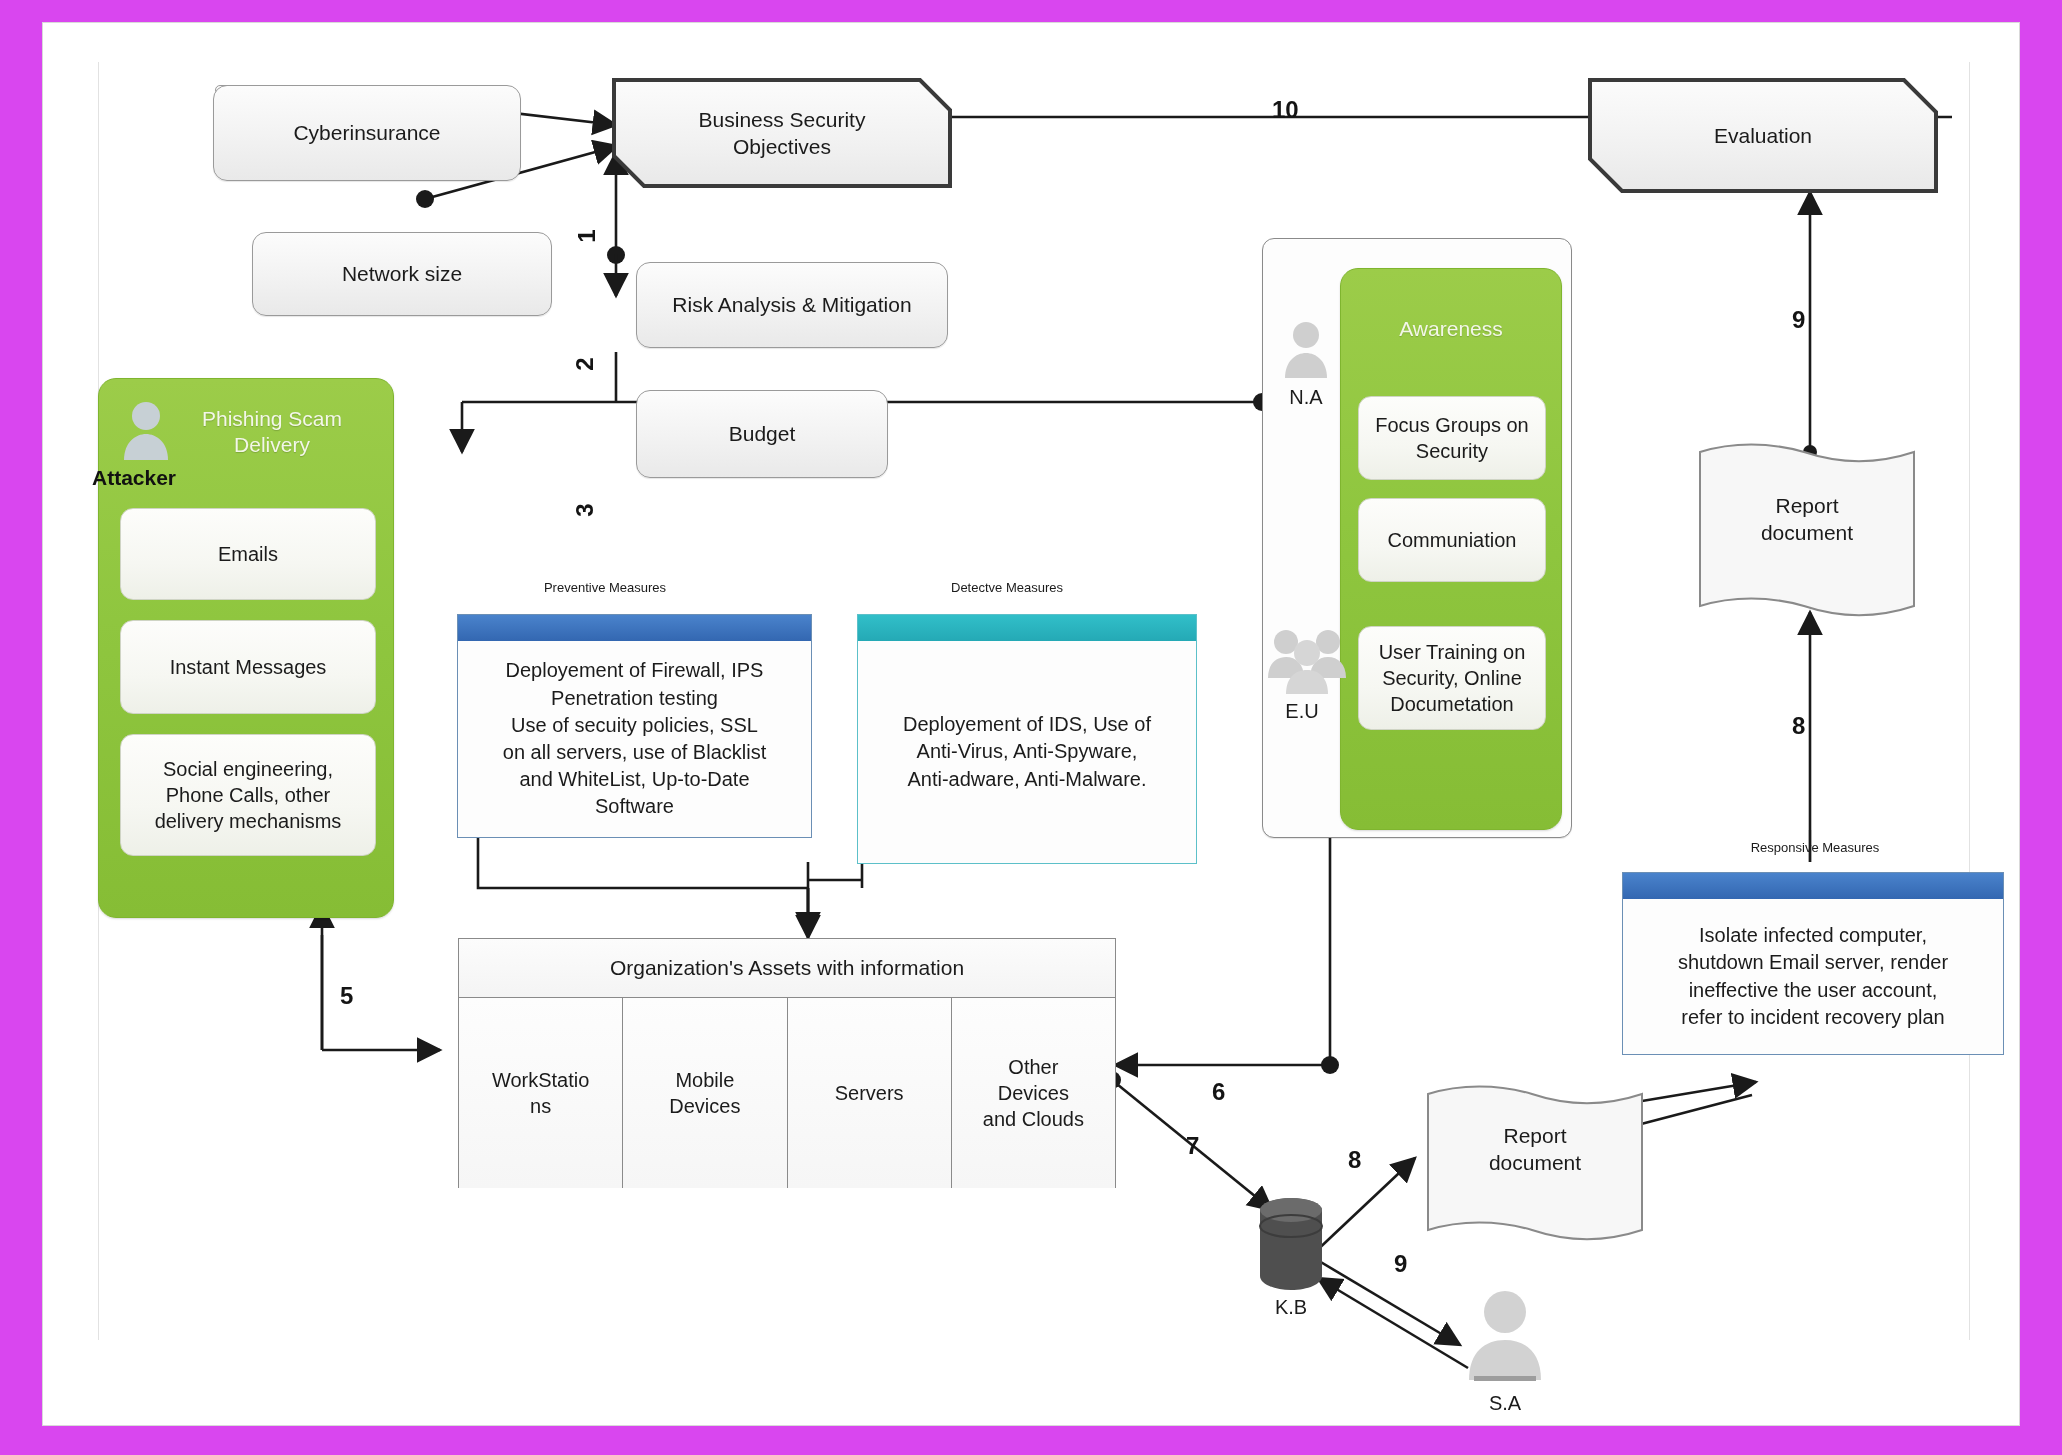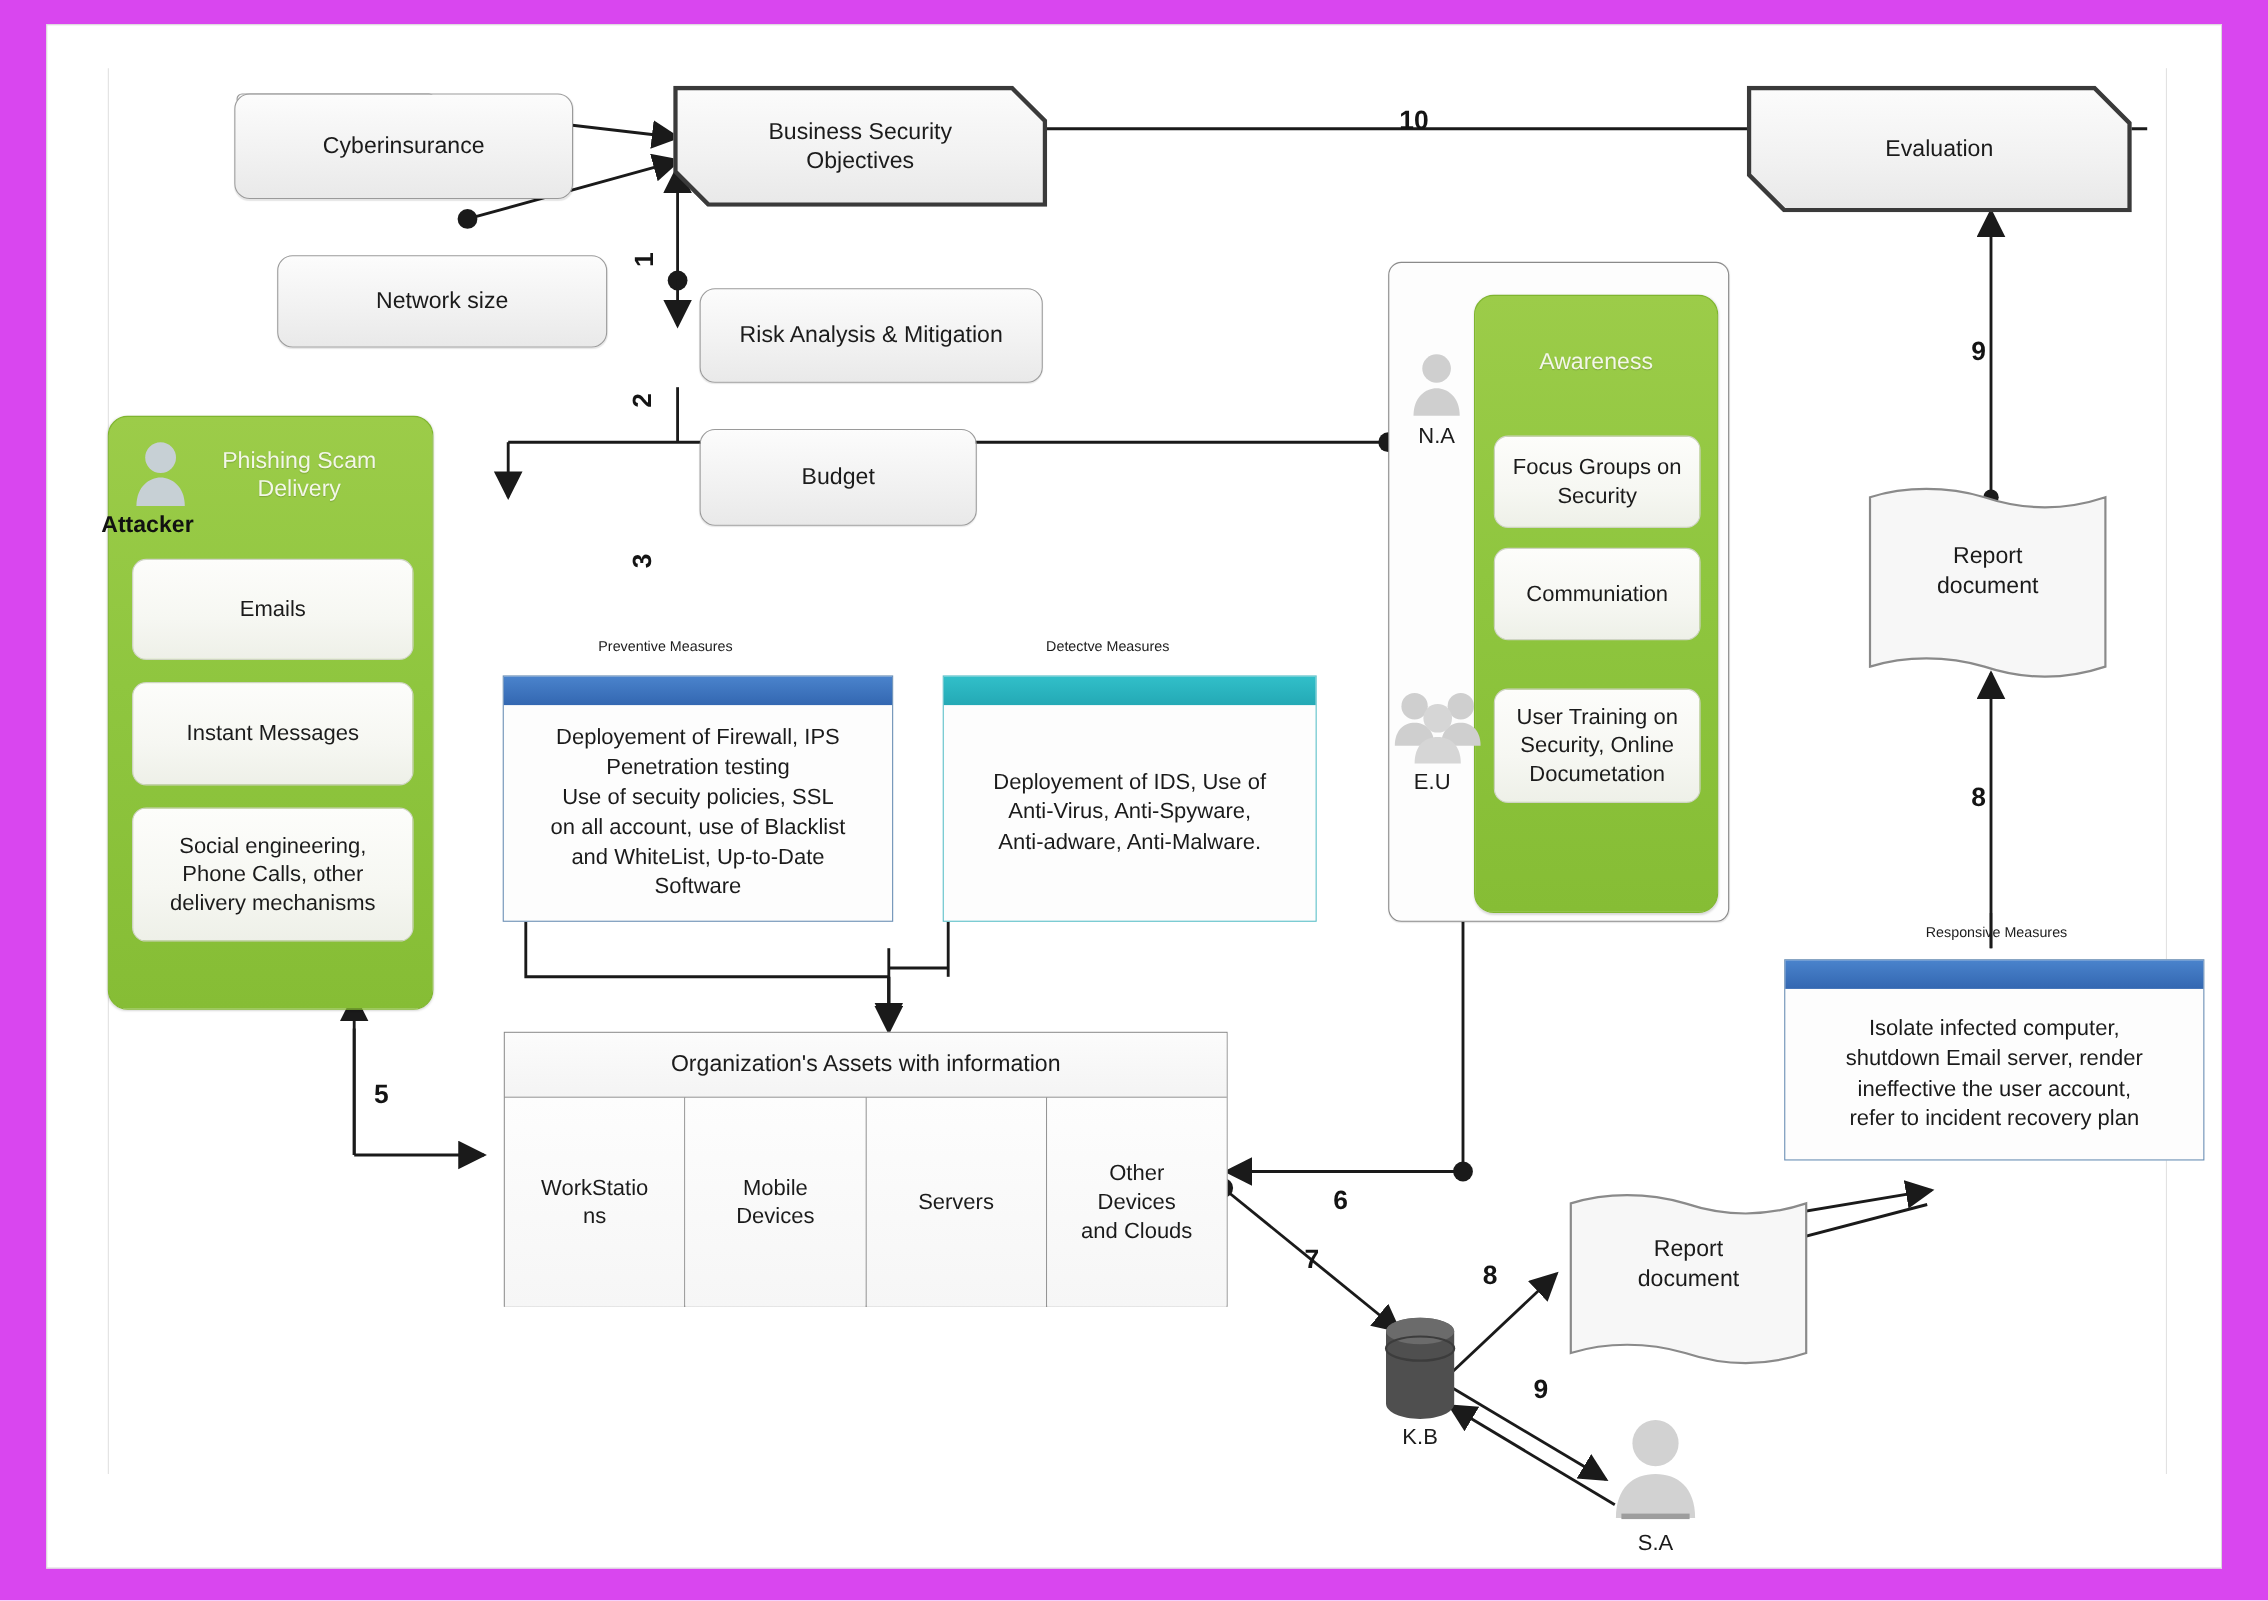--- a/index.html
+++ b/index.html
@@ -221,27 +221,27 @@
   <div class="white-sub" style="left:120px;top:734px;width:256px;height:122px;white-space:pre-line;">Social engineering,
 Phone Calls, other
 delivery mechanisms</div>
 
   <div class="caption" style="left:440px;top:580px;width:330px;">Preventive Measures</div>
   <div class="card" style="left:457px;top:614px;width:355px;height:224px;border-color:#6b8fb5;">
     <div class="hdr" style="background:linear-gradient(180deg,#4a83cc,#3367b1);"></div>
     <div class="body" style="white-space:pre-line;">Deployement of Firewall, IPS
 Penetration testing
 Use of secuity policies, SSL
-on all account, use of Blacklist
+on all servers, use of Blacklist
 and WhiteList, Up-to-Date
 Software</div>
   </div>
 
   <div class="caption" style="left:842px;top:580px;width:330px;">Detectve Measures</div>
-  <div class="card" style="left:857px;top:614px;width:340px;height:224px;border-color:#5cc0c9;">
+  <div class="card" style="left:857px;top:614px;width:340px;height:250px;border-color:#5cc0c9;">
     <div class="hdr" style="background:linear-gradient(180deg,#31bfc9,#24a9b5);"></div>
     <div class="body" style="white-space:pre-line;">Deployement of IDS, Use of
 Anti-Virus, Anti-Spyware,
 Anti-adware, Anti-Malware.</div>
   </div>
 
   <div class="caption" style="left:1630px;top:840px;width:370px;">Responsive Measures</div>
   <div class="card" style="left:1622px;top:872px;width:382px;height:183px;border-color:#6b8fb5;">
     <div class="hdr" style="background:linear-gradient(180deg,#4a83cc,#3367b1);"></div>
     <div class="body" style="white-space:pre-line;">Isolate infected computer,

